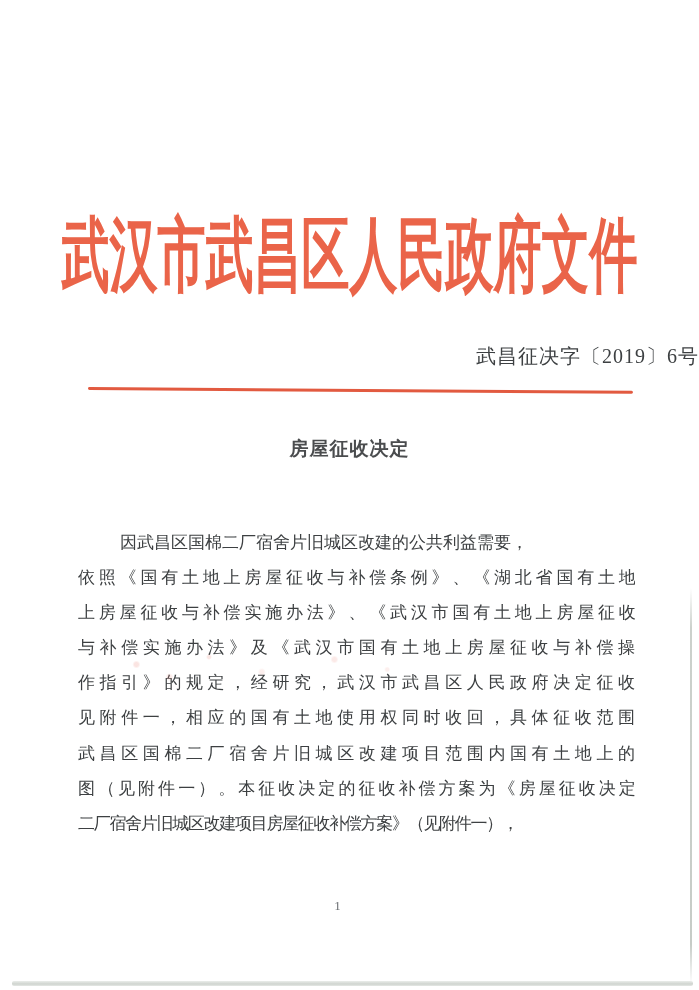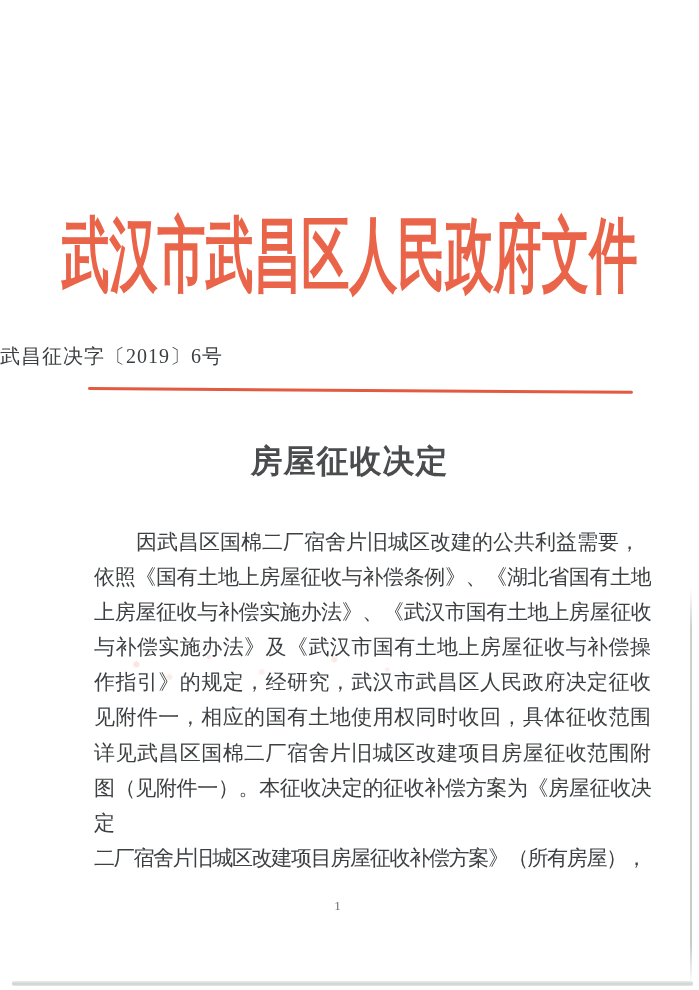--- a/index.html
+++ b/index.html
@@ -31,49 +31,49 @@
     font-weight:900;
     color:var(--header-red);
     letter-spacing:0px;
     transform:scaleY(1.70);
     transform-origin:top center;
     white-space:nowrap;
   }
   
   .doc-number{
     position:absolute;top:343px;left:0;right:0;
-    text-align:left;
+    text-align:right;
     font-size:20px;line-height:26px;
     letter-spacing:1px;
     color:var(--body-text);
   }
   
   .red-rule{
     position:absolute;top:387px;left:88px;
     width:545px;height:3px;
     background:var(--rule-red);
     border-radius:2px;
     transform:rotate(0.4deg);
     transform-origin:left center;
   }
   
   .title{
-    position:absolute;top:444px;left:0;right:0;
+    position:absolute;top:432px;left:0;right:0;
     text-align:center;
-    font-size:32px;line-height:34px;
+    font-size:19px;line-height:34px;
     font-weight:700;
     letter-spacing:1px;
     color:var(--title-text);
     white-space:nowrap;
   }
   
   .body{
-    position:absolute;top:525px;left:94px;
+    position:absolute;top:525px;left:78px;
     width:557px;
-    font-size:21px;line-height:35.1px;
+    font-size:17px;line-height:35.1px;
     color:var(--body-text);
   }
   .bline{
     text-align:justify;
     overflow:hidden;
     white-space:normal;
   }
   .bline.jl{text-align-last:justify;}
   .bline.indent{text-indent:42px;}
   .bline.tight{letter-spacing:-0.8px;}
@@ -129,23 +129,23 @@
 
   <div class="title">房屋征收决定</div>
 
   <div class="body">
     <p class="bline indent">因武昌区国棉二厂宿舍片旧城区改建的公共利益需要，</p>
     <p class="bline jl tight">依照《国有土地上房屋征收与补偿条例》、《湖北省国有土地</p>
     <p class="bline jl tight">上房屋征收与补偿实施办法》、《武汉市国有土地上房屋征收</p>
     <p class="bline jl">与补偿实施办法》及《武汉市国有土地上房屋征收与补偿操</p>
     <p class="bline jl">作指引》的规定，经研究，武汉市武昌区人民政府决定征收</p>
     <p class="bline jl">见附件一，相应的国有土地使用权同时收回，具体征收范围</p>
-    <p class="bline jl">详见武昌区国棉二厂宿舍片旧城区改建项目房屋征收范围附</p>
+    <p class="bline jl">武昌区国棉二厂宿舍片旧城区改建项目范围内国有土地上的</p>
     <p class="bline jl tight">图（见附件一）。本征收决定的征收补偿方案为《房屋征收决定</p>
-    <p class="bline tight2">二厂宿舍片旧城区改建项目房屋征收补偿方案》（所有房屋），</p>
+    <p class="bline tight2">二厂宿舍片旧城区改建项目房屋征收补偿方案》（见附件一），</p>
   </div>
 
   <div class="page-number">1</div>
 
   <div class="seal-bleed"></div>
   <div class="scan-edge-right"></div>
   <div class="scan-edge-bottom"></div>
 
 </div>
 

